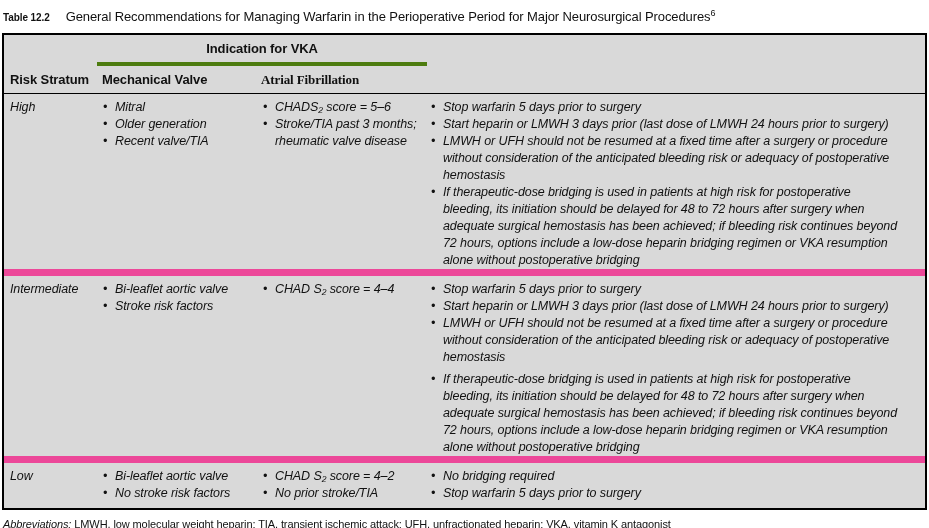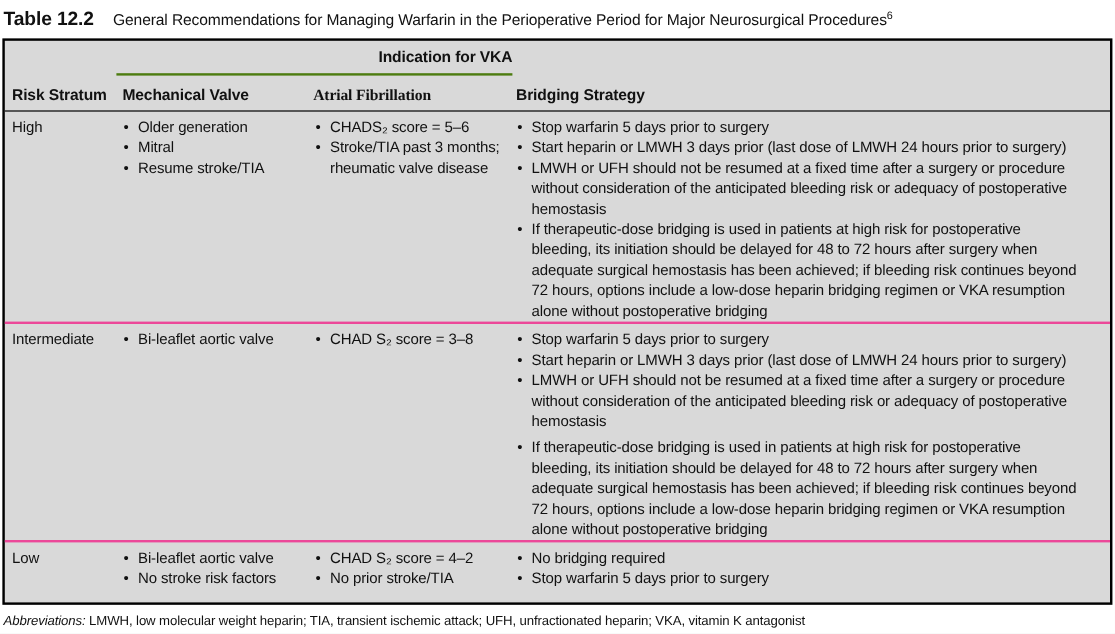--- a/index.html
+++ b/index.html
@@ -12,21 +12,21 @@
     letter-spacing: -0.1px;
   }
 
   
   .title-bar {
     padding: 5px 4px 0 3px;
     font-size: 13px;
     line-height: 16px;
     white-space: nowrap;
   }
-  .title-label { font-weight: bold; font-size: 16px; margin-right: 16px; }
+  .title-label { font-weight: bold; font-size: 10px; margin-right: 16px; }
   .title-text sup { font-size: 9px; }
 
   
   .table-box {
     margin: 7px 2px 0 2px;
     width: 925px;
     border: 2px solid #000;
     background: var(--table-bg, #d9d9d9);
   }
 
@@ -44,48 +44,48 @@
     align-self: end;
     padding: 0 4px 5px 6px;
   }
   .vka-group {
     display: flex;
     flex-direction: column;
     justify-content: space-between;
     height: 100%;
   }
   .vka-top {
-    text-align: right;
+    text-align: center;
     padding: 6px 0 5px 0;
-    border-bottom: 2px solid #4d7c0f;
+    border-bottom: 4px solid #4d7c0f;
   }
   .vka-cols {
     display: grid;
     grid-template-columns: 163px 1fr;
     padding-bottom: 5px;
   }
   .vka-cols .sub-col-1 { padding-left: 5px; }
   .vka-cols .sub-col-2 { padding-left: 1px; font-family: Liberation Serif, serif; }
   .th-bridge {
     align-self: end;
     padding: 0 0 5px 3px;
   }
 
   
   .trow {
     display: grid;
     grid-template-columns: 93px 163px 167px 1fr;
     padding-top: 4px;
   }
-  .trow + .trow { border-top: 2px solid #ec4899; }
+  .trow + .trow { border-top: 7px solid #ec4899; }
   .row-0 { min-height: 175px; }
   .row-1 { min-height: 182px; }
   .row-2 { min-height: 52px; }
 
-  .cell { font-size: 12.5px; line-height: 17px; padding-top: 1px; }
+  .cell { font-size: 12.5px; line-height: 17px; padding-top: 1px; font-style: italic; }
   .cell-stratum { padding-left: 6px; }
   .cell-mech   { padding-left: 5px; padding-right: 6px; }
   .cell-afib   { padding-left: 2px; padding-right: 8px; }
   .cell-bridge { padding-left: 3px; padding-right: 23px; }
 
   .cell ul { list-style: none; }
   .cell li { position: relative; padding-left: 13px; }
   .cell li::before { content: "\2022"; position: absolute; left: 1px; }
 
   
@@ -110,33 +110,32 @@
 
   <div class="thead">
     <div class="th-risk">Risk Stratum</div>
     <div class="vka-group">
       <div class="vka-top">Indication for VKA</div>
       <div class="vka-cols">
         <span class="sub-col-1">Mechanical Valve</span>
         <span class="sub-col-2">Atrial Fibrillation</span>
       </div>
     </div>
-    <div class="th-bridge">Bridging Strategy</div>
   </div>
 
   <div id="tbody">
   <div class="trow row-0">
     <div class="cell cell-stratum">
       <span>High</span>
     </div>
     <div class="cell cell-mech">
       <ul>
+            <li>Mitral</li>
             <li>Older generation</li>
-            <li>Mitral</li>
-            <li>Resume stroke/TIA</li>
+            <li>Recent valve/TIA</li>
           </ul>
     </div>
     <div class="cell cell-afib">
       <ul>
             <li>CHADS₂ score = 5–6</li>
             <li>Stroke/TIA past 3 months; rheumatic valve disease</li>
           </ul>
     </div>
     <div class="cell cell-bridge">
       <ul>
@@ -148,25 +147,26 @@
     </div>
   </div>
 
   <div class="trow row-1">
     <div class="cell cell-stratum">
       <span>Intermediate</span>
     </div>
     <div class="cell cell-mech">
       <ul>
             <li>Bi-leaflet aortic valve</li>
+            <li>Stroke risk factors</li>
           </ul>
     </div>
     <div class="cell cell-afib">
       <ul>
-            <li>CHAD S₂ score = 3–8</li>
+            <li>CHAD S₂ score = 4–4</li>
           </ul>
     </div>
     <div class="cell cell-bridge">
       <ul>
             <li>Stop warfarin 5 days prior to surgery</li>
             <li>Start heparin or LMWH 3 days prior (last dose of LMWH 24 hours prior to surgery)</li>
             <li>LMWH or UFH should not be resumed at a fixed time after a surgery or procedure without consideration of the anticipated bleeding risk or adequacy of postoperative hemostasis</li>
             <li>If therapeutic-dose bridging is used in patients at high risk for postoperative bleeding, its initiation should be delayed for 48 to 72 hours after surgery when adequate surgical hemostasis has been achieved; if bleeding risk continues beyond 72 hours, options include a low-dose heparin bridging regimen or VKA resumption alone without postoperative bridging</li>
           </ul>
     </div>

